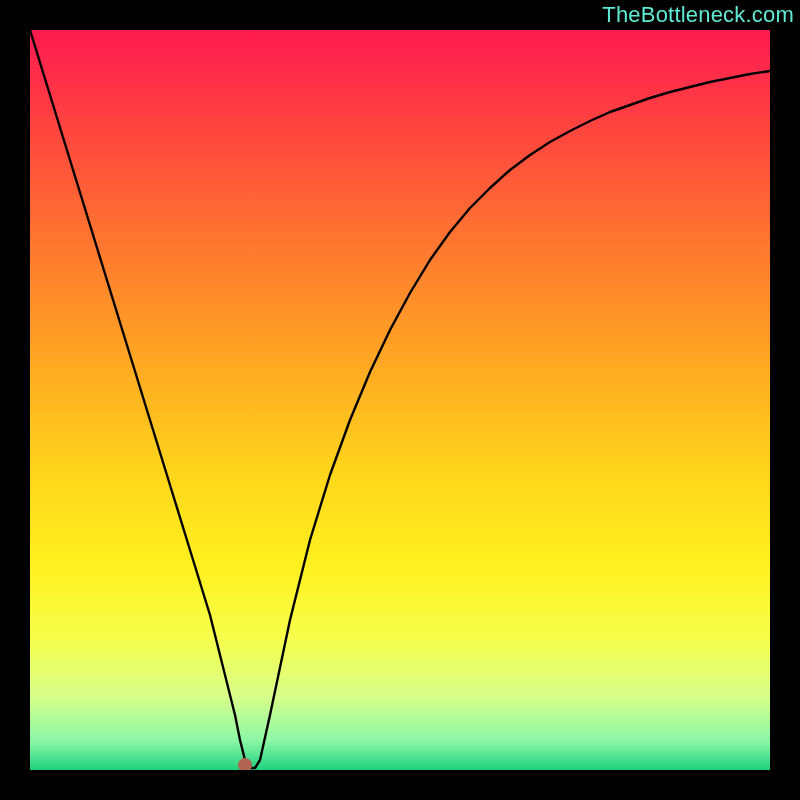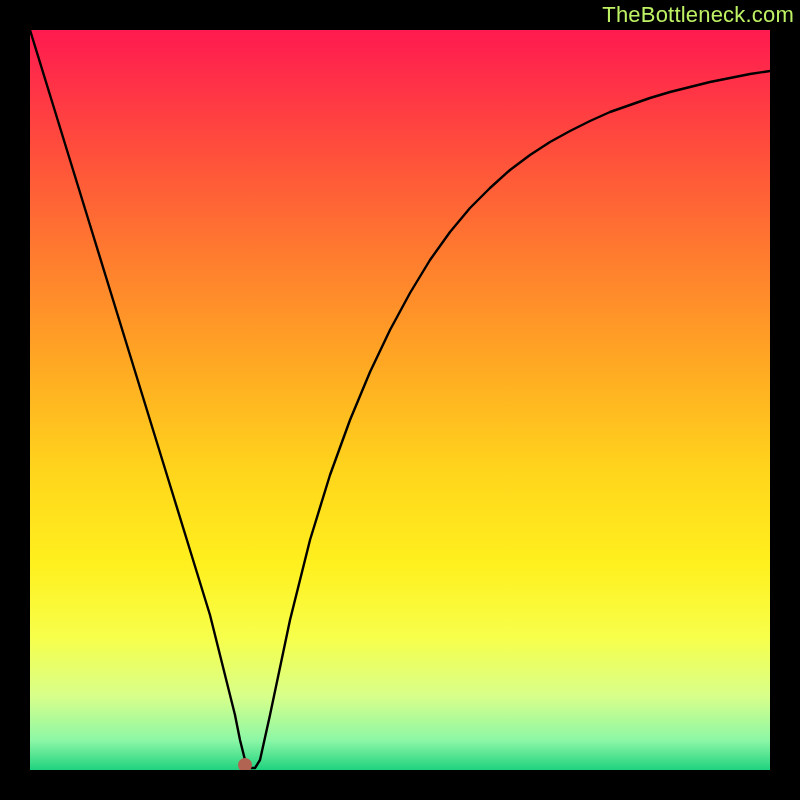--- a/index.html
+++ b/index.html
@@ -15,21 +15,21 @@
     position: relative;
     width: 800px;
     height: 800px;
     background: #000;
     box-sizing: border-box;
   }
   .watermark {
     position: absolute;
     top: 2px;
     right: 6px;
-    color: #bef264;
+    color: #5eead4;
     font-size: 22px;
     font-weight: 500;
     letter-spacing: 0.2px;
     z-index: 10;
   }
   .plot-area {
     position: absolute;
     left: 30px;
     top: 30px;
     width: 740px;

